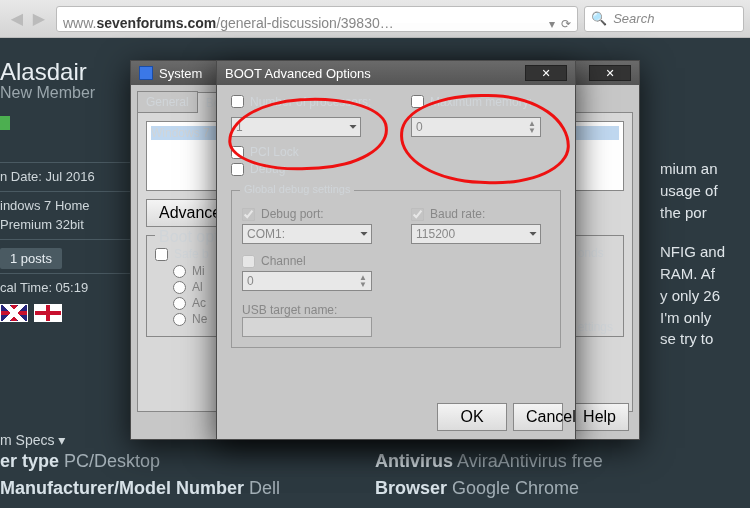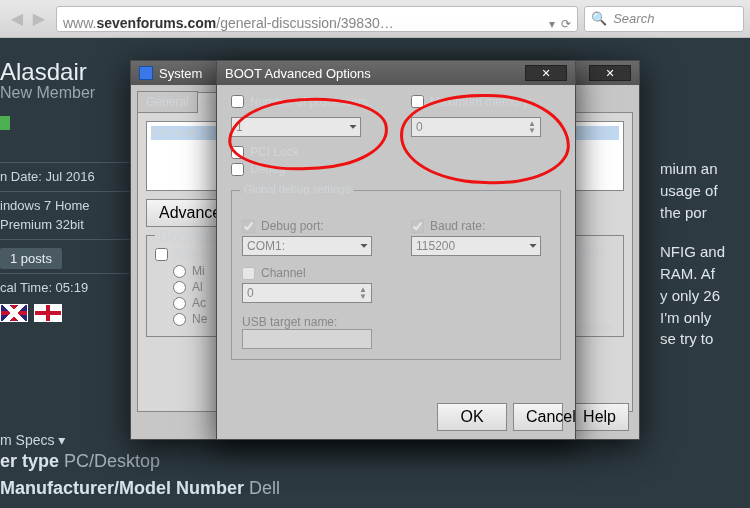--- a/index.html
+++ b/index.html
@@ -70,21 +70,21 @@
   .fieldrow { display:flex; gap:30px; align-items:flex-start;}
   .fieldcol { width:150px;}
   .fieldcol label { display:flex; align-items:flex-start; gap:6px; margin-bottom:8px;}
   .select { width:130px; height:20px; background:#f7f7f7; border:1px solid #888; display:flex; align-items:center; padding:0 4px; font-size:12px; position:relative;}
   .select.dim { color:#888; background:#e8e8e8;}
   .select::after { content:"⏷"; position:absolute; right:3px; font-size:10px; color:#555;}
   .num-input { width:130px; height:20px; background:#e8e8e8; border:1px solid #888; display:flex; align-items:center; padding:0 4px; color:#888;}
   .num-input .spin { margin-left:auto; font-size:8px; line-height:7px; color:#888;}
   .groupbox { border:1px solid #999; padding:8px 10px 10px 10px; margin-top:14px; position:relative;}
   .groupbox .legend { position:absolute; top:-8px; left:8px; background:#c7c7c7; padding:0 4px; font-size:11px;}
-  .gb-row { display:flex; gap:30px; margin-top:20px;}
+  .gb-row { display:flex; gap:30px; margin-top:8px;}
   .gb-col { width:150px;}
   .gb-col .lab { display:flex; align-items:center; gap:6px; color:#888; margin-bottom:3px;}
   .txt-input { width:130px; height:20px; background:#d6d6d6; border:1px solid #999;}
   .adv-btns { position:absolute; bottom:8px; right:12px; display:flex; gap:6px;}
   
   .scribble { position:absolute; border:3px solid #e11; border-radius:50% 55% 48% 52% / 60% 50% 55% 48%; pointer-events:none;}
   .scrib1 { left:228px; top:60px; width:160px; height:72px; transform:rotate(-3deg);}
   .scrib2 { left:400px; top:56px; width:170px; height:90px; transform:rotate(2deg); border-radius:55% 48% 50% 52% / 50% 60% 48% 55%;}
   input[type=checkbox]{ accent-color:#555;}
 </style>
@@ -143,20 +143,24 @@
     <div>I'm only</div>
     <div>se try to</div>
   </div>
 
   <div class="specs-link">m Specs ▾</div>
   <div class="specs-detail">
     <div class="specs-col">
       <div><b>er type</b> <span class="val">PC/Desktop</span></div>
       <div><b>Manufacturer/Model Number</b> <span class="val">Dell</span></div>
     </div>
+    <div class="specs-col">
+      <div><b>Antivirus</b> <span class="val">AviraAntivirus free</span></div>
+      <div><b>Browser</b> <span class="val">Google Chrome</span></div>
+    </div>
   </div>
 
   <div class="window msconfig">
     <div class="titlebar">
       <span class="title-icon"></span>
       <span>System</span>
       <div class="close-btn">✕</div>
     </div>
     <div class="win-body">
       <div class="tabs">

